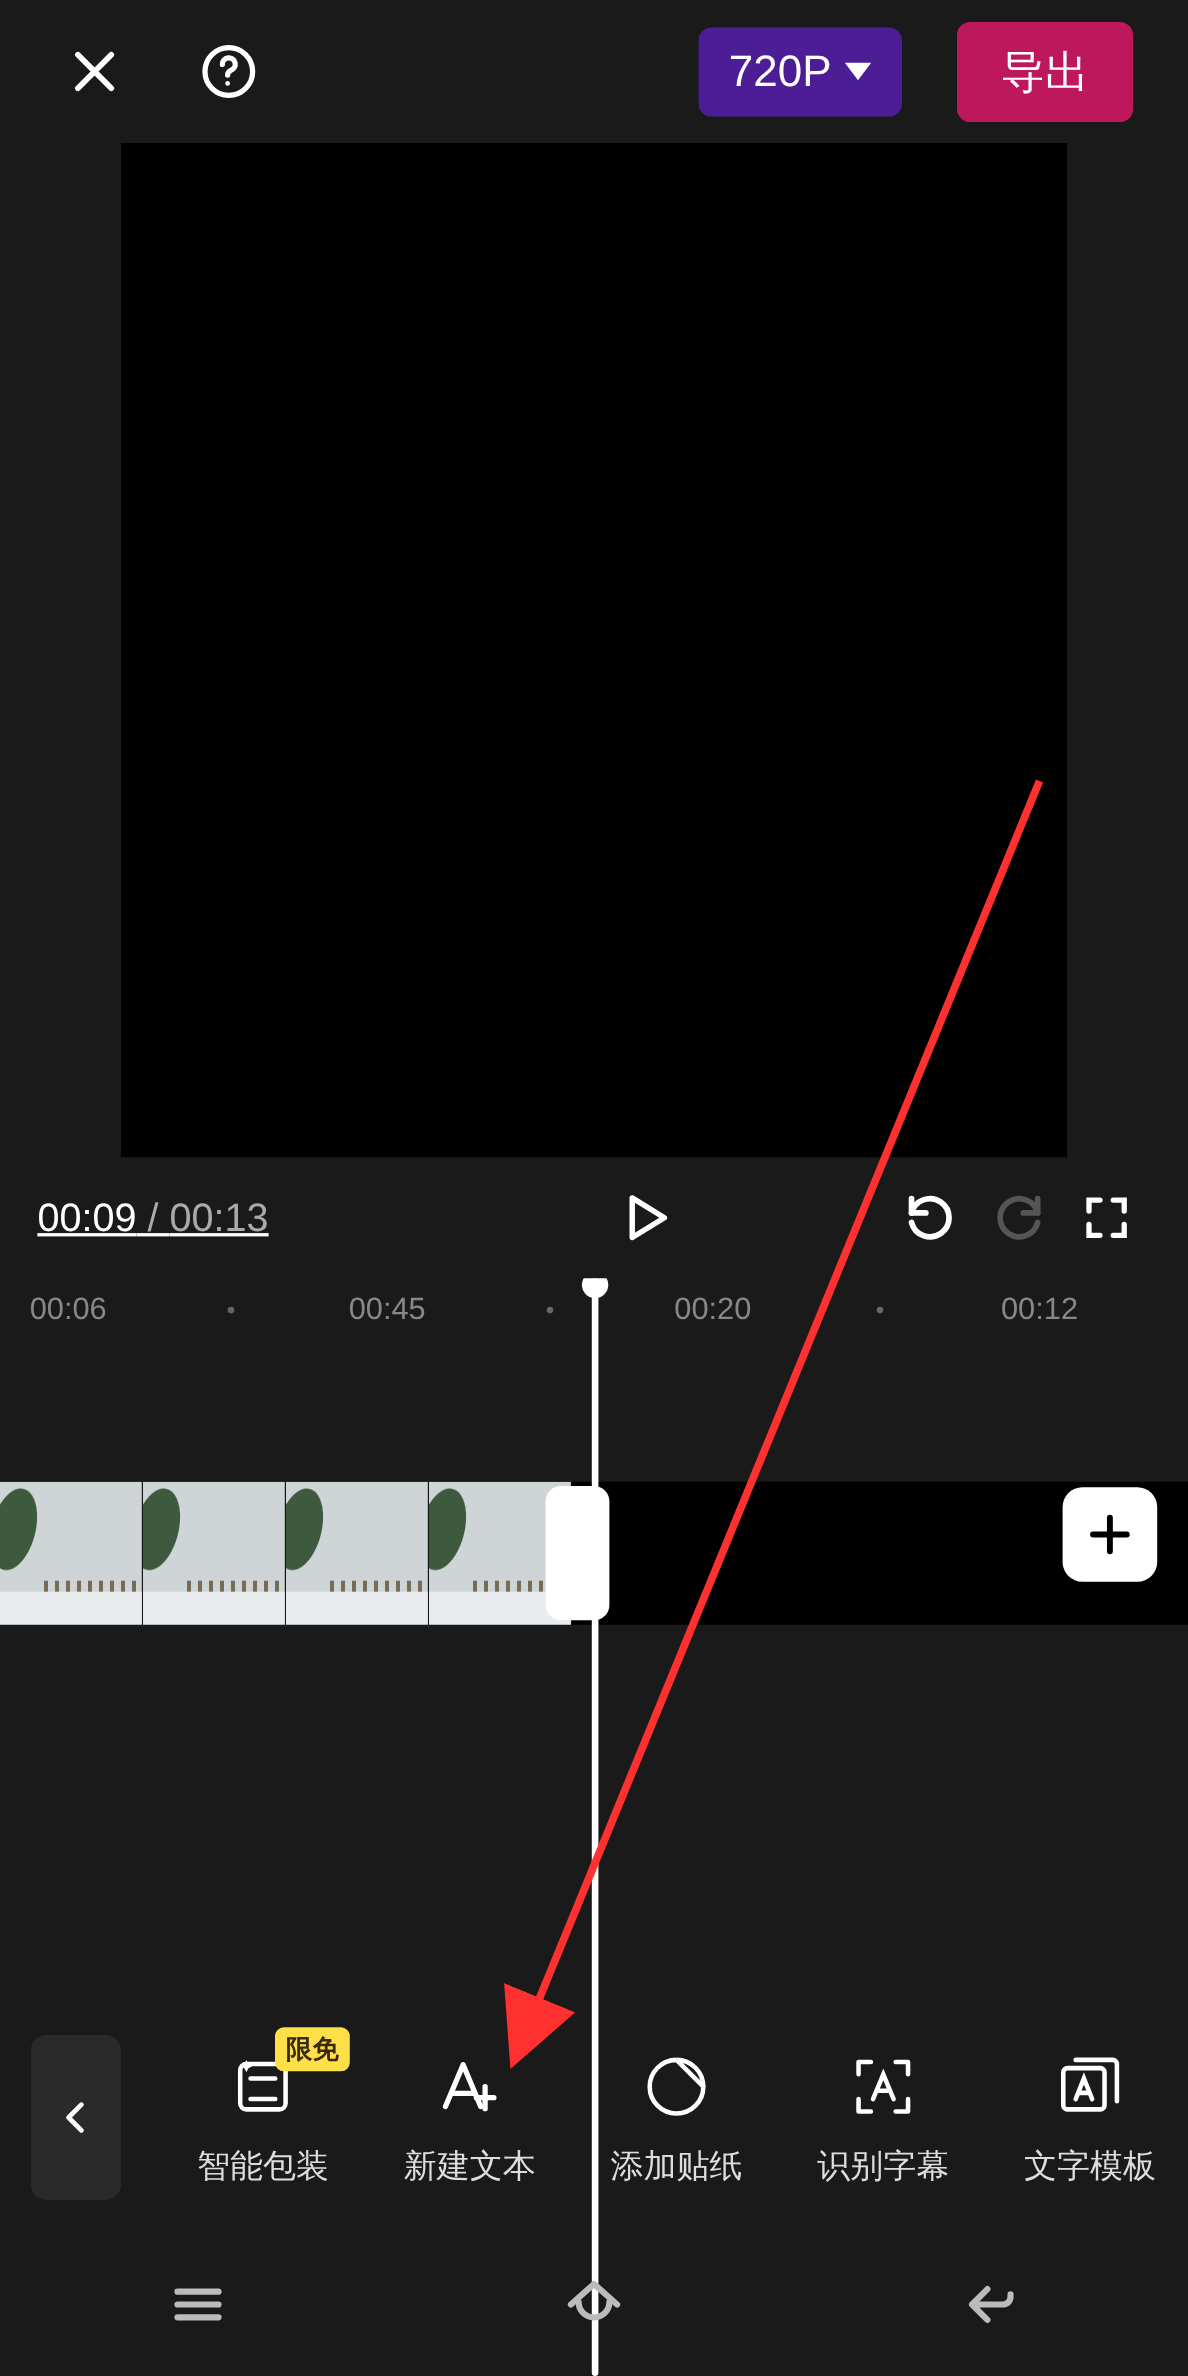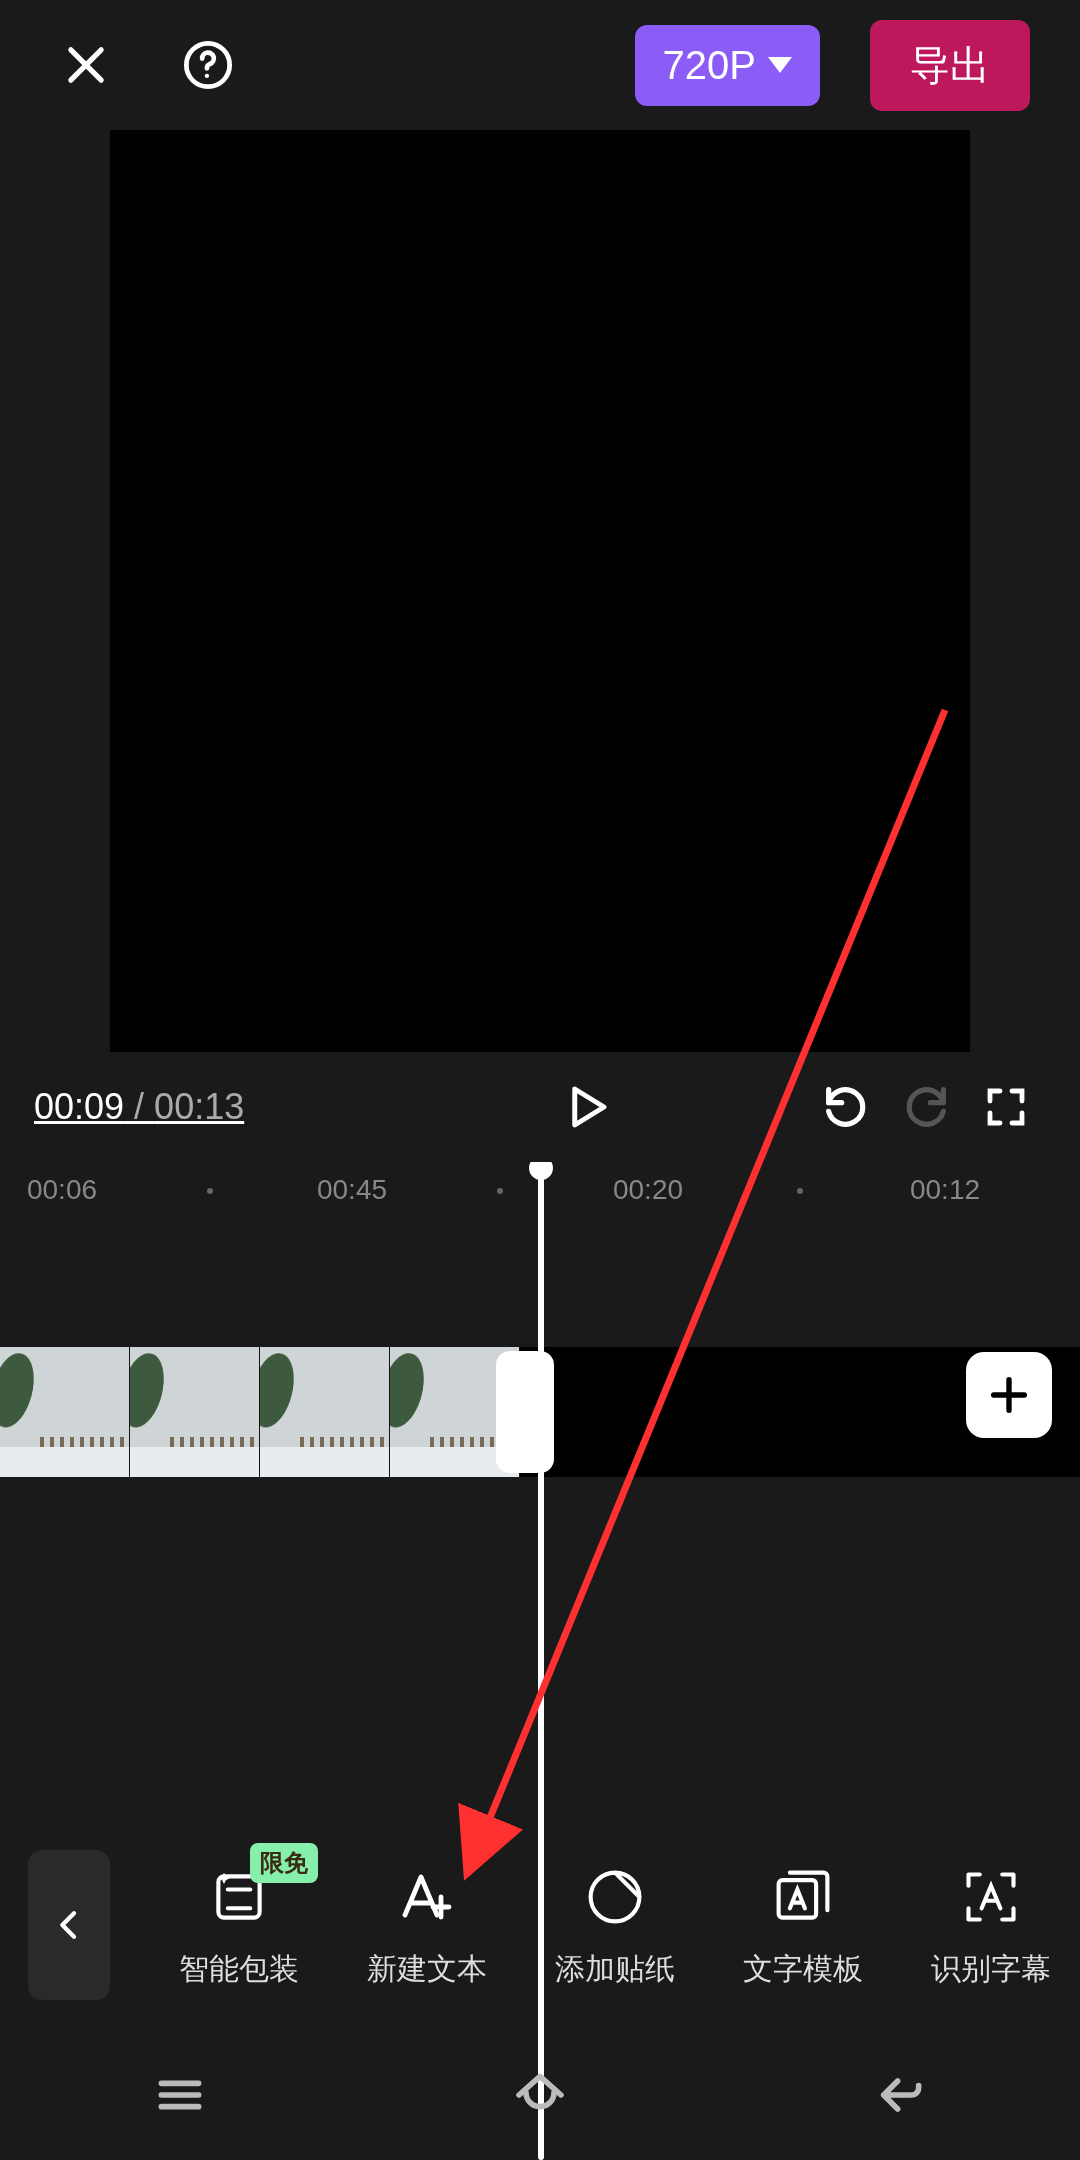--- a/index.html
+++ b/index.html
@@ -3,21 +3,21 @@
 <meta charset="utf-8">
 <style>
   * { box-sizing: border-box; margin: 0; padding: 0; }
   html, body { width: 1080px; height: 2160px; background: #1a1a1a; font-family: -apple-system, "Helvetica Neue", Arial, sans-serif; color: #fff; overflow: hidden; }
   .app { width: 1080px; height: 2160px; position: relative; display: flex; flex-direction: column; }
 
   
   .header { height: 130px; display: flex; align-items: center; padding: 0 50px; gap: 50px; }
   .hbtn { width: 72px; height: 72px; display: flex; align-items: center; justify-content: center; color: #fff; }
   .spacer { flex: 1; }
-  .res-btn { background: #8b5cf6; border-radius: 12px; padding: 18px 28px; display: flex; align-items: center; gap: 12px; font-size: 40px; color: #fff; }
+  .res-btn { background: #4c1d95; border-radius: 12px; padding: 18px 28px; display: flex; align-items: center; gap: 12px; font-size: 40px; color: #fff; }
   .res-btn .caret { width: 0; height: 0; border-left: 12px solid transparent; border-right: 12px solid transparent; border-top: 16px solid #fff; }
   .export-btn { background: #be185d; border-radius: 12px; padding: 18px 40px; font-size: 40px; color: #fff; }
 
   
   .preview-wrap { padding: 0 110px; }
   .preview { width: 860px; height: 922px; background: #000; }
 
   
   .playbar { height: 110px; display: flex; align-items: center; padding: 0 34px; gap: 0; text-decoration: underline; }
   .time { font-size: 36px; color: #aaa; }
@@ -47,21 +47,21 @@
   
   .arrow-svg { position: absolute; left: 0; top: 0; width: 1080px; height: 2160px; pointer-events: none; }
 
   
   .bottom { position: absolute; bottom: 130px; left: 0; right: 0; height: 210px; display: flex; align-items: center; padding-left: 28px; }
   .back-btn { width: 96px; height: 150px; background: #2a2a2a; border-radius: 14px; display: flex; align-items: center; justify-content: center; margin-right: 40px; }
   .tool-row { flex: 1; display: flex; gap: 10px; }
   .tool { width: 178px; display: flex; flex-direction: column; align-items: center; gap: 16px; position: relative; }
   .tool .ico { width: 72px; height: 72px; display: flex; align-items: center; justify-content: center; color: #fff; }
   .tool .lbl { font-size: 30px; color: #ddd; white-space: nowrap; }
-  .badge { position: absolute; top: -18px; right: 10px; background: #86efac; color: #3a2a10; font-size: 24px; padding: 4px 10px; border-radius: 8px; font-weight: 600; }
+  .badge { position: absolute; top: -18px; right: 10px; background: #fde047; color: #3a2a10; font-size: 24px; padding: 4px 10px; border-radius: 8px; font-weight: 600; }
 
   
   .navbar { position: absolute; bottom: 0; left: 0; right: 0; height: 130px; display: flex; align-items: center; justify-content: space-around; color: #bbb; }
   .nb { width: 120px; height: 60px; display: flex; align-items: center; justify-content: center; }
 
   svg { display: block; }
 </style>
 </head>
 <body>
 
@@ -210,36 +210,36 @@
               <path d="M16 3 A13 13 0 1 0 29 16 L16 3" stroke-linejoin="round"></path>
               <path d="M16 3 A13 13 0 0 1 29 16" stroke-linejoin="round"></path>
             </svg>
         </div>
         <div class="lbl">添加贴纸</div>
       </div>
 
       <div class="tool">
         <div class="ico">
           <svg viewBox="0 0 32 32" width="60" height="60" stroke="#fff" stroke-width="2.2" fill="none" stroke-linecap="round">
+              <path d="M4 4 H10 M4 4 V10 M28 4 H22 M28 4 V10 M4 28 H10 M4 28 V22 M28 28 H22 M28 28 V22"></path>
+              <path d="M11 22 L16 10 L21 22 M13 18 H19"></path>
+            </svg>
+        </div>
+        <div class="lbl">识别字幕</div>
+      </div>
+
+      <div class="tool">
+        <div class="ico">
+          <svg viewBox="0 0 32 32" width="60" height="60" stroke="#fff" stroke-width="2.2" fill="none" stroke-linecap="round">
               <rect x="3" y="7" width="20" height="20" rx="2"></rect>
               <path d="M9 3 H27 a2 2 0 0 1 2 2 V23"></path>
               <path d="M9 22 L13 12 L17 22 M10.5 19 H15.5"></path>
             </svg>
         </div>
         <div class="lbl">文字模板</div>
-      </div>
-
-      <div class="tool">
-        <div class="ico">
-          <svg viewBox="0 0 32 32" width="60" height="60" stroke="#fff" stroke-width="2.2" fill="none" stroke-linecap="round">
-              <path d="M4 4 H10 M4 4 V10 M28 4 H22 M28 4 V10 M4 28 H10 M4 28 V22 M28 28 H22 M28 28 V22"></path>
-              <path d="M11 22 L16 10 L21 22 M13 18 H19"></path>
-            </svg>
-        </div>
-        <div class="lbl">识别字幕</div>
       </div>
 
     </div>
   </div>
 
   <div class="navbar">
     <div class="nb">
       <svg viewBox="0 0 24 24" width="56" height="56" stroke="#bbb" stroke-width="2.4" fill="none" stroke-linecap="round">
           <path d="M4 7 H20 M4 12 H20 M4 17 H20"></path>
         </svg>

